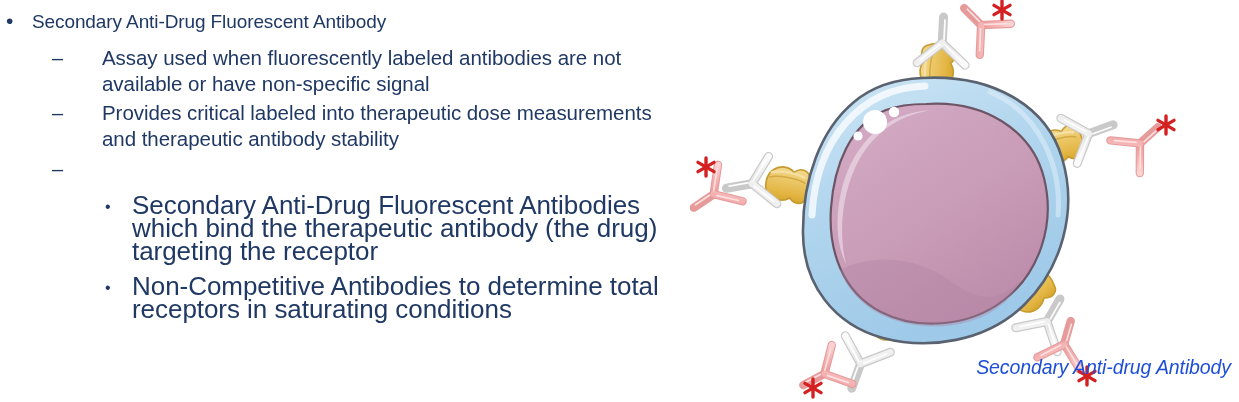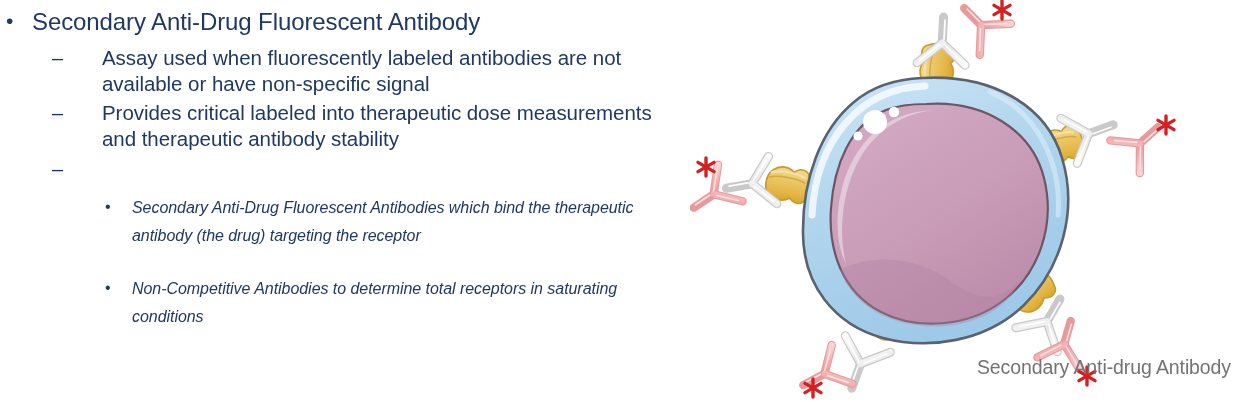--- a/index.html
+++ b/index.html
@@ -47,21 +47,21 @@
     left: 6px;
     top: 6px;
     width: 680px;
   }
   .lvl1 .marker {
     width: 26px;
     font-size: 21px;
     line-height: 30px;
   }
   .lvl1 .btext {
-    font-size: 24px;
+    font-size: 19px;
     line-height: 31px;
     letter-spacing: -0.1px;
     text-align: right;
   }
 
   
   .lvl2 {
     left: 52px;
     width: 620px;
   }
@@ -81,24 +81,23 @@
   .lvl3 {
     left: 105px;
     width: 575px;
   }
   .lvl3 .marker {
     width: 27px;
     font-size: 16px;
     line-height: 25px;
   }
   .lvl3 .btext {
-    font-size: 16px;
-    line-height: 28px;
+    font-size: 26px;
+    line-height: 23px;
     letter-spacing: -0.05px;
-    font-style: italic;
   }
 
   #b2a { top: 45px; }
   #b2b { top: 100px; }
   #b2c { top: 156px; }
   #b3a { top: 194px; }
   #b3b { top: 275px; }
 
   
   #figure {
@@ -109,25 +108,26 @@
     height: 402px;
   }
   #figure svg {
     display: block;
   }
 
   #figure-caption {
     position: absolute;
     right: 8px;
     bottom: 24px;
-    color: #737373;
+    color: #1d4ed8;
     font-size: 19.5px;
     line-height: 22px;
     letter-spacing: -0.1px;
     white-space: nowrap;
+    font-style: italic;
   }
 </style>
 </head>
 <body>
 
 <div id="slide-body">
 
   <div class="bullet-row lvl1" id="b1">
     <span class="marker">•</span>
     <span class="btext">Secondary Anti-Drug Fluorescent Antibody</span>

